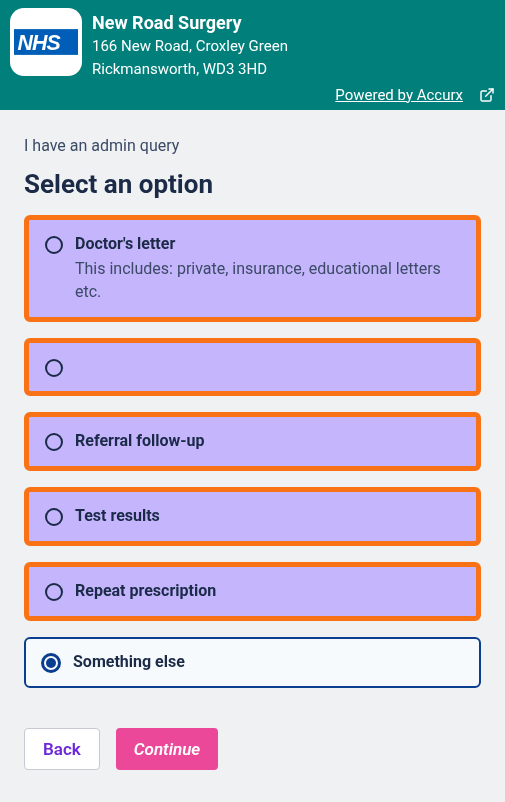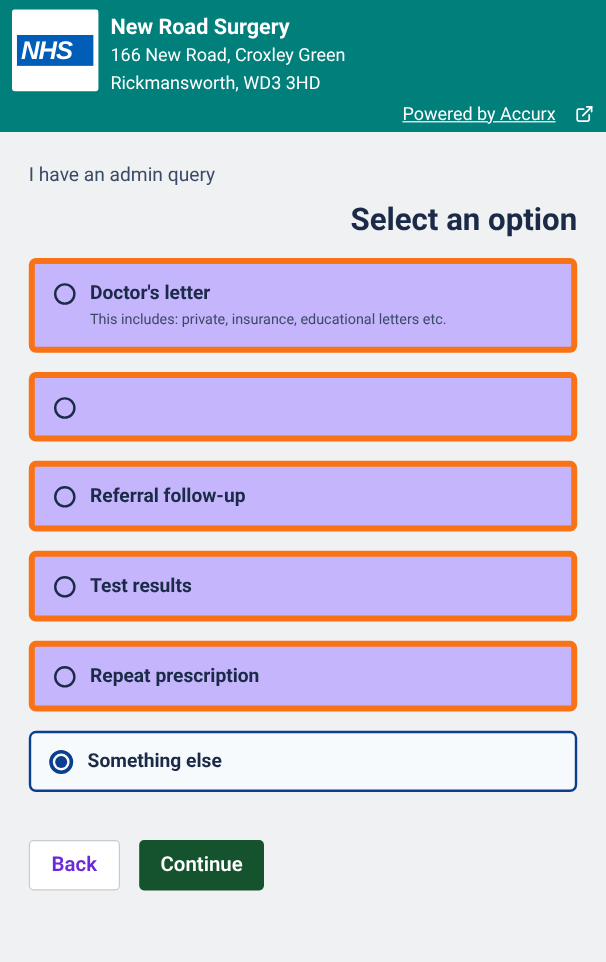--- a/index.html
+++ b/index.html
@@ -16,21 +16,21 @@
   }
   .header-top {
     display: flex;
     gap: 10px;
     align-items: flex-start;
   }
   .nhs-logo {
     background: #fff;
     width: 72px;
     height: 68px;
-    border-radius: 2px;
+    border-radius: 14px;
     display: flex;
     align-items: center;
     justify-content: center;
     flex-shrink: 0;
   }
   .nhs-logo svg { display: block; }
   .header-text { padding-top: 4px; }
   .surgery-name { font-weight: 700; font-size: 18px; line-height: 1.2; }
   .surgery-addr { font-size: 15px; line-height: 1.4; margin-top: 2px; }
   .powered-row {
@@ -42,21 +42,21 @@
   }
   .powered-link {
     color: #fff;
     font-size: 15px;
     text-decoration: underline;
     cursor: pointer;
   }
   .ext-icon { width: 16px; height: 16px; }
   .content { padding: 26px 24px 30px 24px; }
   .breadcrumb { font-size: 16px; color: #3b4a66; margin-bottom: 14px; }
-  .page-title { font-size: 26px; font-weight: 700; color: #1b2a47; margin-bottom: 16px; text-align: right; }
+  .page-title { font-size: 26px; font-weight: 700; color: #1b2a47; margin-bottom: 16px; }
   .options { display: flex; flex-direction: column; gap: 16px; }
   .option-card {
     background: #c4b5fd;
     border: 5px solid #f97316;
     border-radius: 6px;
     padding: 14px 16px;
     display: flex;
     gap: 12px;
     cursor: pointer;
   }
@@ -83,39 +83,40 @@
     content: "";
     position: absolute;
     top: 50%; left: 50%;
     transform: translate(-50%, -50%);
     width: 10px; height: 10px;
     background: #0a3e8e;
     border-radius: 50%;
   }
   .option-body { flex: 1; }
   .option-title { font-weight: 700; font-size: 16px; color: #1b2a47; line-height: 1.3; }
-  .option-desc { font-size: 12px; color: #3b4a66; margin-top: 4px; line-height: 1.4; }
+  .option-desc { font-size: 16px; color: #3b4a66; margin-top: 4px; line-height: 1.4; }
   .buttons { display: flex; gap: 16px; margin-top: 40px; }
   .btn {
     font-size: 17px;
     font-weight: 600;
     border-radius: 4px;
     padding: 10px 18px;
     cursor: pointer;
     border: none;
     font-family: inherit;
   }
   .btn-back {
     background: #fff;
     color: #6d28d9;
     border: 1px solid #c7cad0;
   }
   .btn-continue {
-    background: #14532d;
+    background: #ec4899;
     color: #fff;
+    font-style: italic;
   }
 </style>
 </head>
 <body>
 
 <div class="header">
   <div class="header-top">
     <div class="nhs-logo">
       <svg viewBox="0 0 72 29" width="64" height="26">
         <rect width="72" height="29" fill="#005eb8"></rect>

